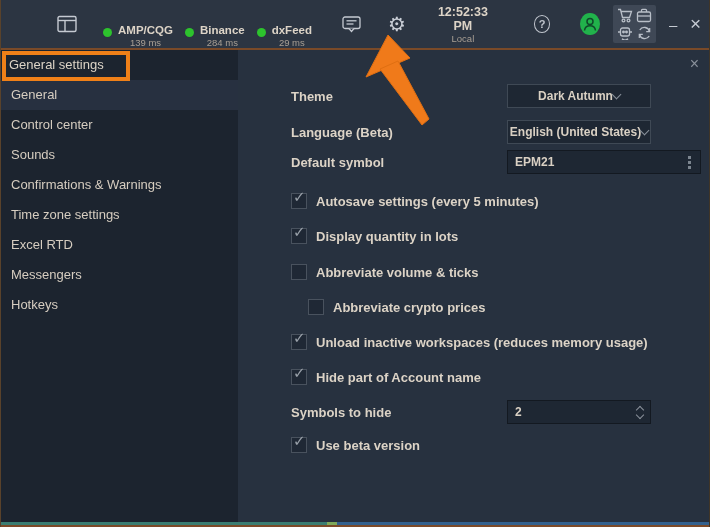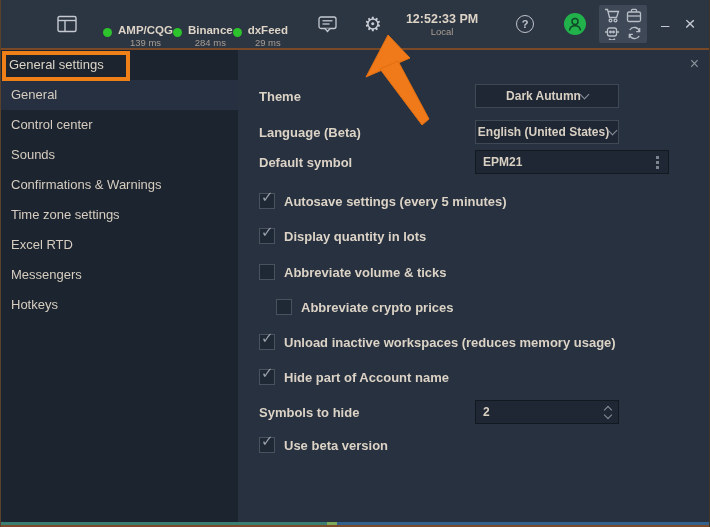--- a/index.html
+++ b/index.html
@@ -5,21 +5,21 @@
   * { margin:0; padding:0; box-sizing:border-box; }
   html,body { width:710px; height:527px; overflow:hidden; background:#27313f;
     font-family:"Liberation Sans","DejaVu Sans",sans-serif; }
   .window { position:relative; width:710px; height:527px; background:#27313f;
     border-left:1px solid #59422b; border-right:1px solid #403527; overflow:hidden; }
 
   
   .topbar { height:48px; background:#2c3542; display:flex; align-items:center; }
   .tb-icon { color:#c5cad2; display:flex; align-items:center; justify-content:center; }
   .workspace-icon { margin-left:56px; }
-  .conn-list { display:flex; margin-left:26px; gap:0;margin-top:23px; }
+  .conn-list { display:flex; margin-left:26px; gap:12px;margin-top:23px; }
   .conn { display:flex; align-items:flex-start; gap:6px; cursor:pointer; }
   .conn-dot { width:9px; height:9px; border-radius:50%; background:#2dc32d; margin-top:4px; }
   .conn-name { font-size:11.5px; font-weight:bold; color:#ddd4c7; line-height:13px; }
   .conn-lat { font-size:9.5px; color:#a89f94; text-align:center; line-height:11px; }
   .chat-icon { margin-left:30px; cursor:pointer; }
   .gear-icon { margin-left:27px; font-size:20px; line-height:20px; color:#c9ced6; cursor:pointer; }
   .time-block { margin-left:24px; text-align:center; min-width:66px; }
   .time-main { font-size:12.5px; font-weight:bold; color:#ddd4c7; line-height:14px; }
   .time-zone { font-size:9.5px; color:#a89f94; line-height:11px; }
   .help-icon { margin-left:38px; width:18px; height:18px; border:1.5px solid #c0c5cd; border-radius:50%;
@@ -38,21 +38,21 @@
   
   .main { display:flex; height:472px; }
   .sidebar { width:237px; background:#1c242f; flex:none; }
   .sb-header { height:30px; line-height:30px; padding-left:8px; font-size:13px; color:#ddd4c7; }
   .sb-item { height:30px; line-height:30px; padding-left:10px; font-size:13px; color:#d6cdc0; cursor:pointer; }
   .sb-item.selected { background:#273040; }
 
   .panel { flex:1; background:#27313f; position:relative; padding:34px 0 0 21px; }
   .panel-close { position:absolute; top:6px; right:10px; font-size:16px; color:#8a919b; cursor:pointer; line-height:16px; }
 
-  .row { display:flex; align-items:center; }
+  .row { display:flex; align-items:center;margin-left:32px; }
   .row-label { width:216px; font-size:13px; font-weight:bold; color:#dcd3c6; flex:none; }
   .ctrl { height:24px; background:#1e2733; display:flex; align-items:center; cursor:pointer; }
   .dropdown { width:144px; border:1px solid #3f4955; padding:0 7px; justify-content:center; }
   .dd-value { font-size:12px; font-weight:bold; color:#d9d0c3; white-space:nowrap; }
   .chev { width:7px; height:7px; border-right:1.5px solid #8a919b; border-bottom:1.5px solid #8a919b;
     transform:rotate(45deg); margin-top:-4px; flex:none; }
   .textbox { width:194px; border:1px solid #131921; padding:0 7px; justify-content:space-between; }
   .numbox { width:144px; border:1px solid #131921; padding:0 7px; justify-content:space-between; }
   .tb-value { font-size:12px; font-weight:bold; color:#d9d0c3; }
   .kebab { display:flex; flex-direction:column; gap:2px; cursor:pointer; padding:2px; }

